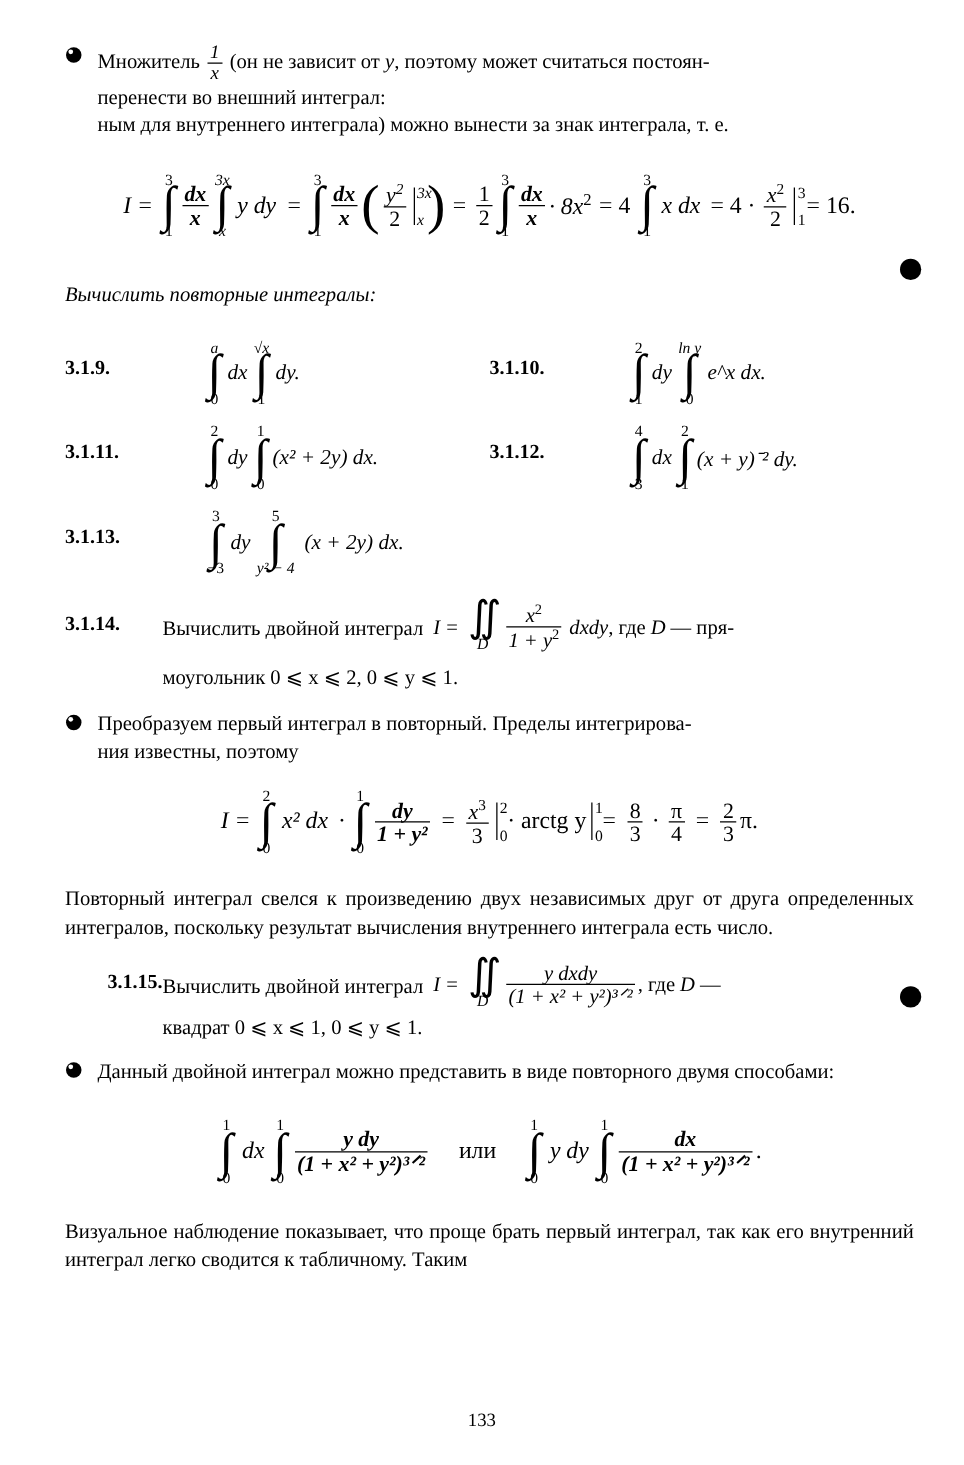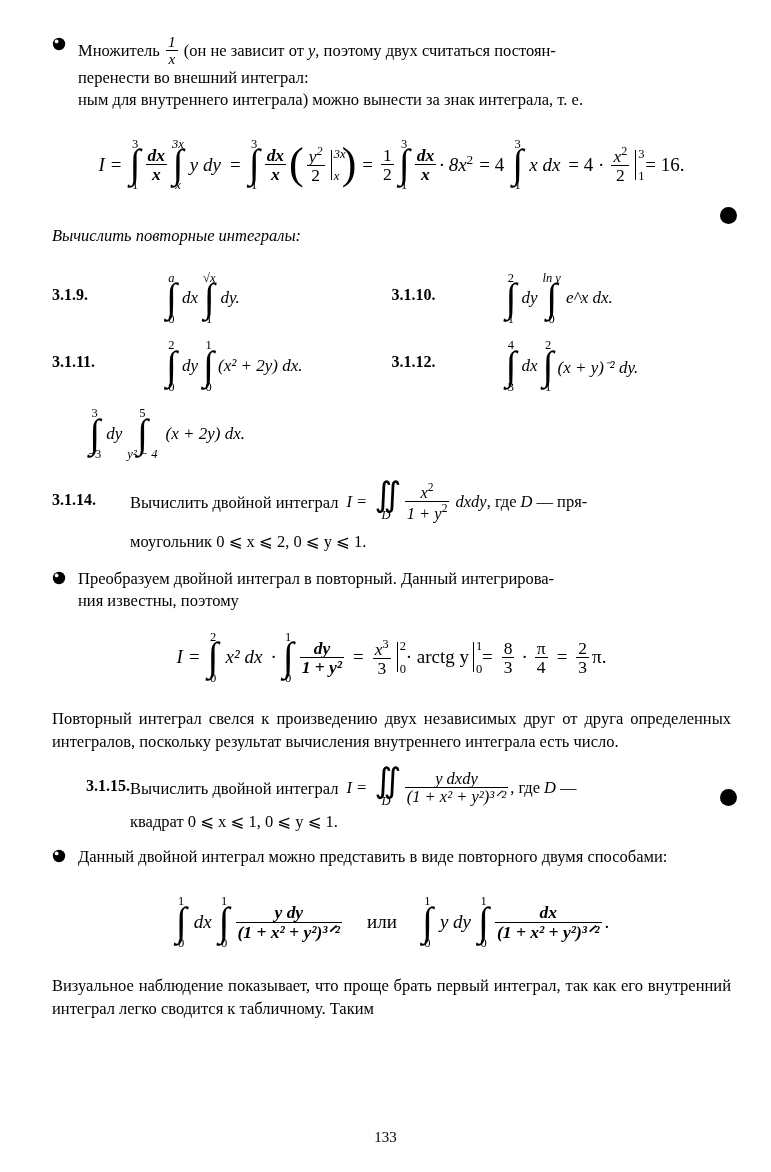--- a/index.html
+++ b/index.html
@@ -53,21 +53,21 @@
           <circle cx="7" cy="7" r="6.2" fill="#000"></circle>
           <circle cx="4.6" cy="4.4" r="1.9" fill="#fff"></circle>
         </svg>
     </span>
     <span>Множитель</span>
     <span class="frac">
       <span class="num it">1</span>
       <span class="den it">x</span>
     </span>
     <span>(он не зависит от</span>
-    <span class="it">y</span><span>, поэтому двух считаться постоян-</span>
+    <span class="it">y</span><span>, поэтому может считаться постоян-</span>
     <div>перенести во внешний интеграл:</div>
     <div>ным для внутреннего интеграла) можно вынести за знак интеграла, т. е.</div>
   </div>
 
   <div class="display" style="margin-top:26px;">
     <span class="eqrow">
       <span class="it">I</span>
       <span style="margin:0 5px;">=</span>
 
       <span class="intg">
@@ -223,20 +223,21 @@
             <span class="sym">∫</span>
             <span class="bot">1</span>
           </span>
           <span class="it" style="margin-left:2px;">(x + y)⁻² dy.</span>
         </div>
       </div>
     </div>
 
     <div class="col2" style="margin-top:14px;">
       <div class="col">
+        <div class="pnum">3.1.13.</div>
         <div class="pbody" style="margin-left:34px;">
           <span class="intg">
             <span class="top">3</span>
             <span class="sym">∫</span>
             <span class="bot">−3</span>
           </span>
           <span class="it" style="margin:0 3px;">dy</span>
           <span class="intg">
             <span class="top">5</span>
             <span class="sym">∫</span>
@@ -274,21 +275,21 @@
     <div class="indent" style="margin-top:10px;">моугольник 0 ⩽ x ⩽ 2, 0 ⩽ y ⩽ 1.</div>
   </div>
 
   <div class="para bullet-para" style="margin-top:16px;">
     <span class="bullet">
       <svg width="14" height="14" viewBox="0 0 14 14">
           <circle cx="7" cy="7" r="6.2" fill="#000"></circle>
           <circle cx="4.6" cy="4.4" r="1.9" fill="#fff"></circle>
         </svg>
     </span>
-    <span>Преобразуем двойной интеграл в повторный. Данный интегрирова-</span>
+    <span>Преобразуем первый интеграл в повторный. Пределы интегрирова-</span>
     <div>ния известны, поэтому</div>
   </div>
 
   <div class="display" style="margin-top:18px;">
     <span class="eqrow">
       <span class="it">I</span>
       <span style="margin:0 5px;">=</span>
       <span class="intg">
         <span class="top">2</span>
         <span class="sym">∫</span>

